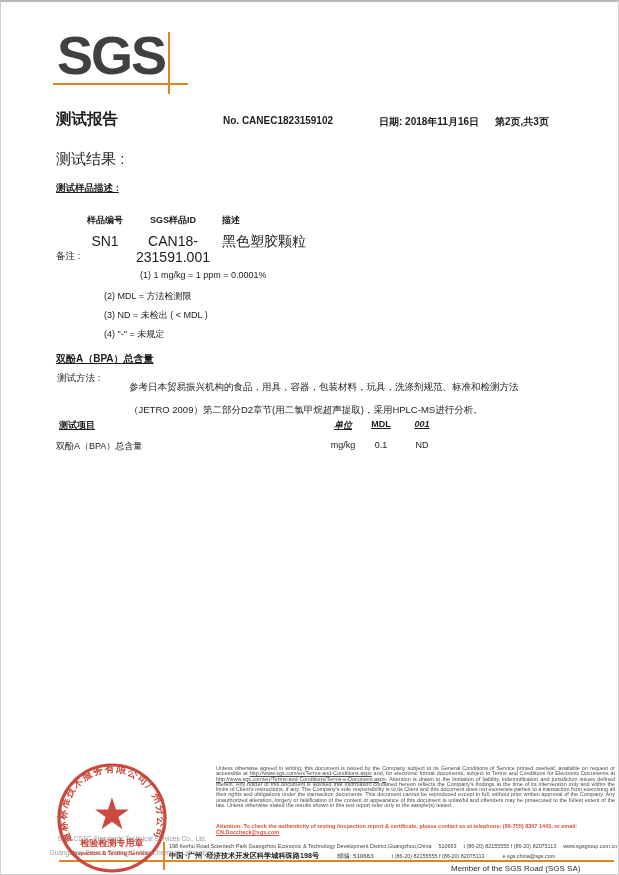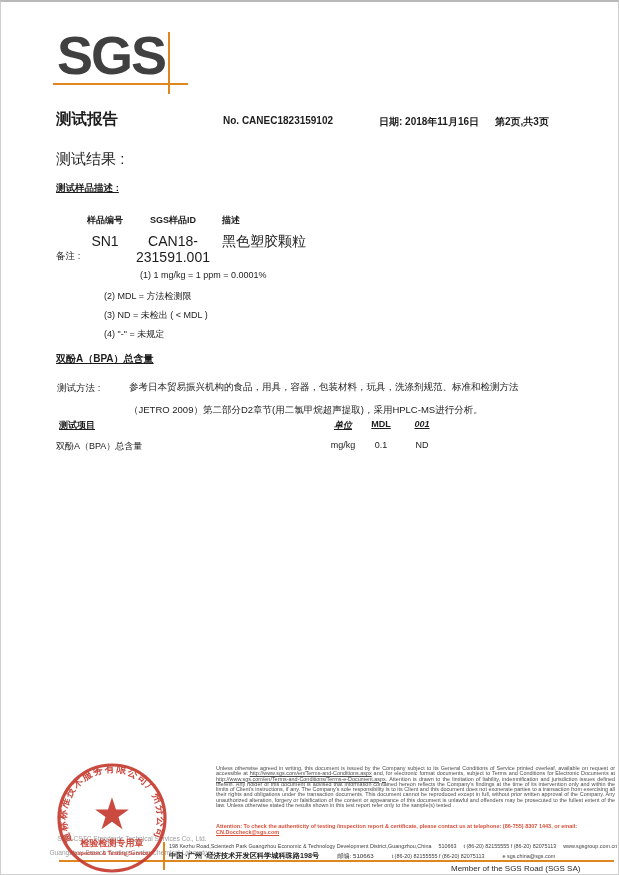--- a/index.html
+++ b/index.html
@@ -31,21 +31,21 @@
   .sample-table-head { left:0; top:212px; width:100%; height:12px; font-weight:700; font-size:9px; }
   .sample-table-row  { left:0; top:231px; width:100%; height:12px; font-size:14px; }
   .col-sn   { left:62px;  width:84px;  text-align:center; }
   .col-id   { left:128px; width:88px;  text-align:center; }
   .col-desc { left:221px; width:120px; text-align:left; }
   .remarks-label { left:55px; top:248px; font-size:9.5px; }
   .remark-item { left:103px; font-size:9px; }
   .r1 { top:268px;padding-left:36px; } .r2 { top:288px; } .r3 { top:307px; } .r4 { top:326px; }
   .bpa-heading { left:55px; top:350px; font-size:10px; font-weight:700;
                  text-decoration:underline; }
-  .method-label { left:56px; top:380px; font-size:9.5px; }
+  .method-label { left:56px; top:370px; font-size:9.5px; }
   .method-text { left:128px; top:373px; width:428px; font-size:9.5px; line-height:23px; }
 
   
   .result-head { left:0; top:417px; width:100%; height:12px; font-size:9px; font-weight:700;padding-left:47px; }
   .result-row  { left:0; top:438px; width:100%; height:12px; font-size:9px; }
   .result-head span, .result-row span { position:absolute; top:0; }
   .rc-item  { left:58px;  width:200px; text-align:left; }
   .rc-item2 { left:55px;  width:200px; text-align:left; }
   .rc-unit  { left:321px; width:42px; text-align:center; }
   .rc-mdl   { left:360px; width:40px; text-align:center; }

